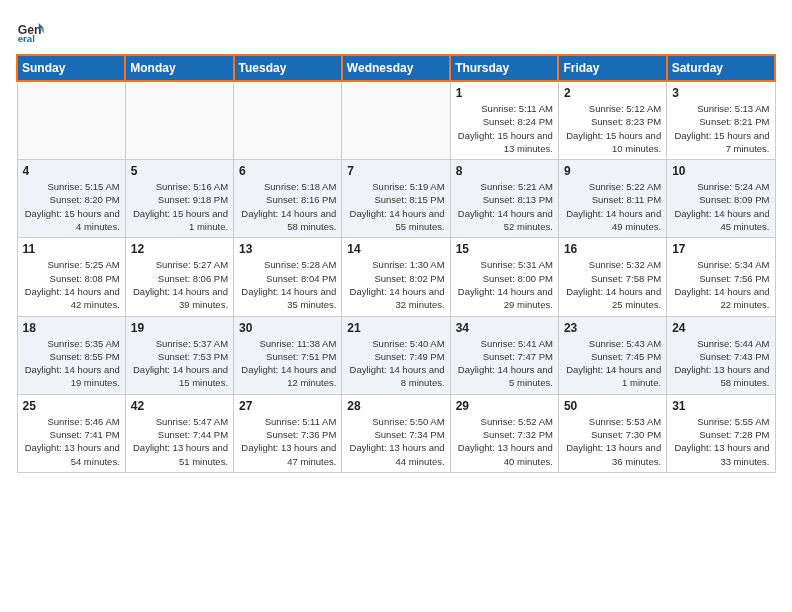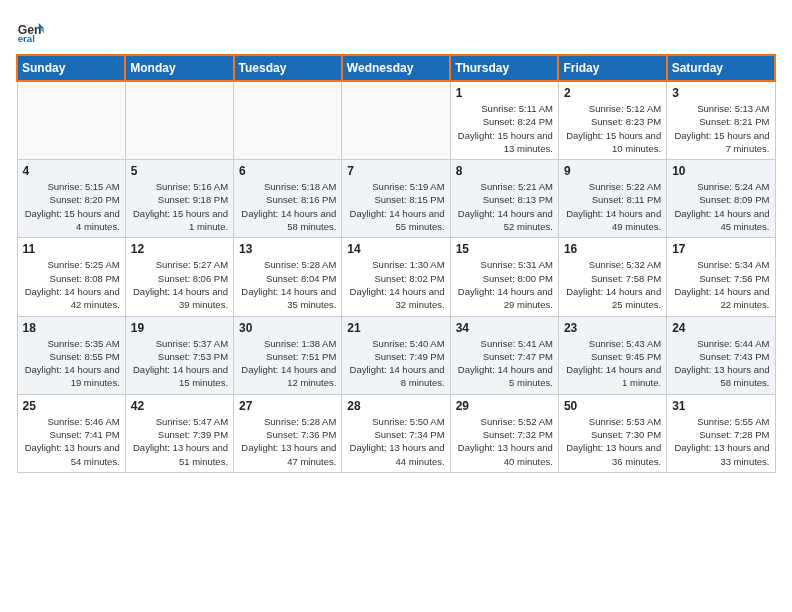--- a/index.html
+++ b/index.html
@@ -268,21 +268,21 @@
           </td>
           <td>
             <span class="day-num">19</span>
             <div class="cell-info">Sunrise: 5:37 AM
 Sunset: 7:53 PM
 Daylight: 14 hours
 and 15 minutes.</div>
           </td>
           <td>
             <span class="day-num">30</span>
-            <div class="cell-info">Sunrise: 1:38 AM
+            <div class="cell-info">Sunrise: 11:38 AM
 Sunset: 7:51 PM
 Daylight: 14 hours
 and 12 minutes.</div>
           </td>
           <td>
             <span class="day-num">21</span>
             <div class="cell-info">Sunrise: 5:40 AM
 Sunset: 7:49 PM
 Daylight: 14 hours
 and 8 minutes.</div>
@@ -290,21 +290,21 @@
           <td>
             <span class="day-num">34</span>
             <div class="cell-info">Sunrise: 5:41 AM
 Sunset: 7:47 PM
 Daylight: 14 hours
 and 5 minutes.</div>
           </td>
           <td>
             <span class="day-num">23</span>
             <div class="cell-info">Sunrise: 5:43 AM
-Sunset: 9:45 PM
+Sunset: 7:45 PM
 Daylight: 14 hours
 and 1 minute.</div>
           </td>
           <td>
             <span class="day-num">24</span>
             <div class="cell-info">Sunrise: 5:44 AM
 Sunset: 7:43 PM
 Daylight: 13 hours
 and 58 minutes.</div>
           </td>
@@ -313,27 +313,27 @@
           <td>
             <span class="day-num">25</span>
             <div class="cell-info">Sunrise: 5:46 AM
 Sunset: 7:41 PM
 Daylight: 13 hours
 and 54 minutes.</div>
           </td>
           <td>
             <span class="day-num">42</span>
             <div class="cell-info">Sunrise: 5:47 AM
-Sunset: 7:39 PM
+Sunset: 7:44 PM
 Daylight: 13 hours
 and 51 minutes.</div>
           </td>
           <td>
             <span class="day-num">27</span>
-            <div class="cell-info">Sunrise: 5:28 AM
+            <div class="cell-info">Sunrise: 5:11 AM
 Sunset: 7:36 PM
 Daylight: 13 hours
 and 47 minutes.</div>
           </td>
           <td>
             <span class="day-num">28</span>
             <div class="cell-info">Sunrise: 5:50 AM
 Sunset: 7:34 PM
 Daylight: 13 hours
 and 44 minutes.</div>

